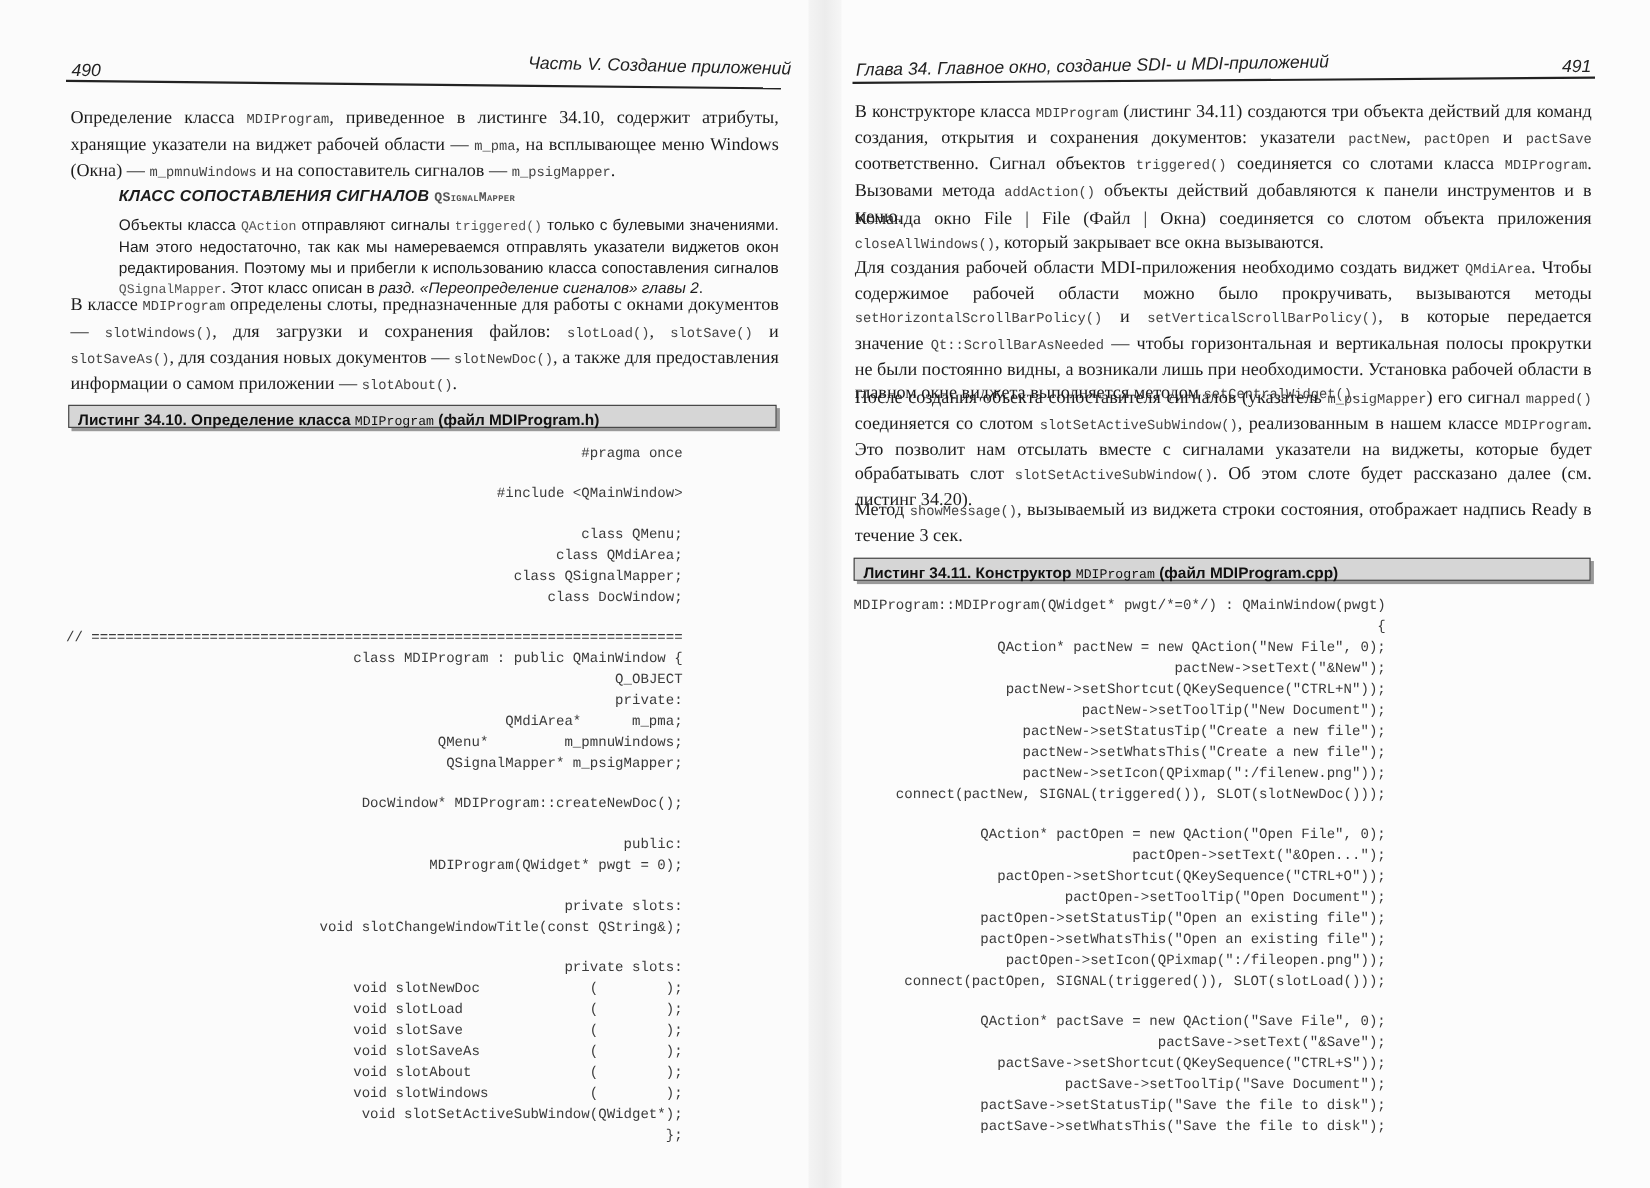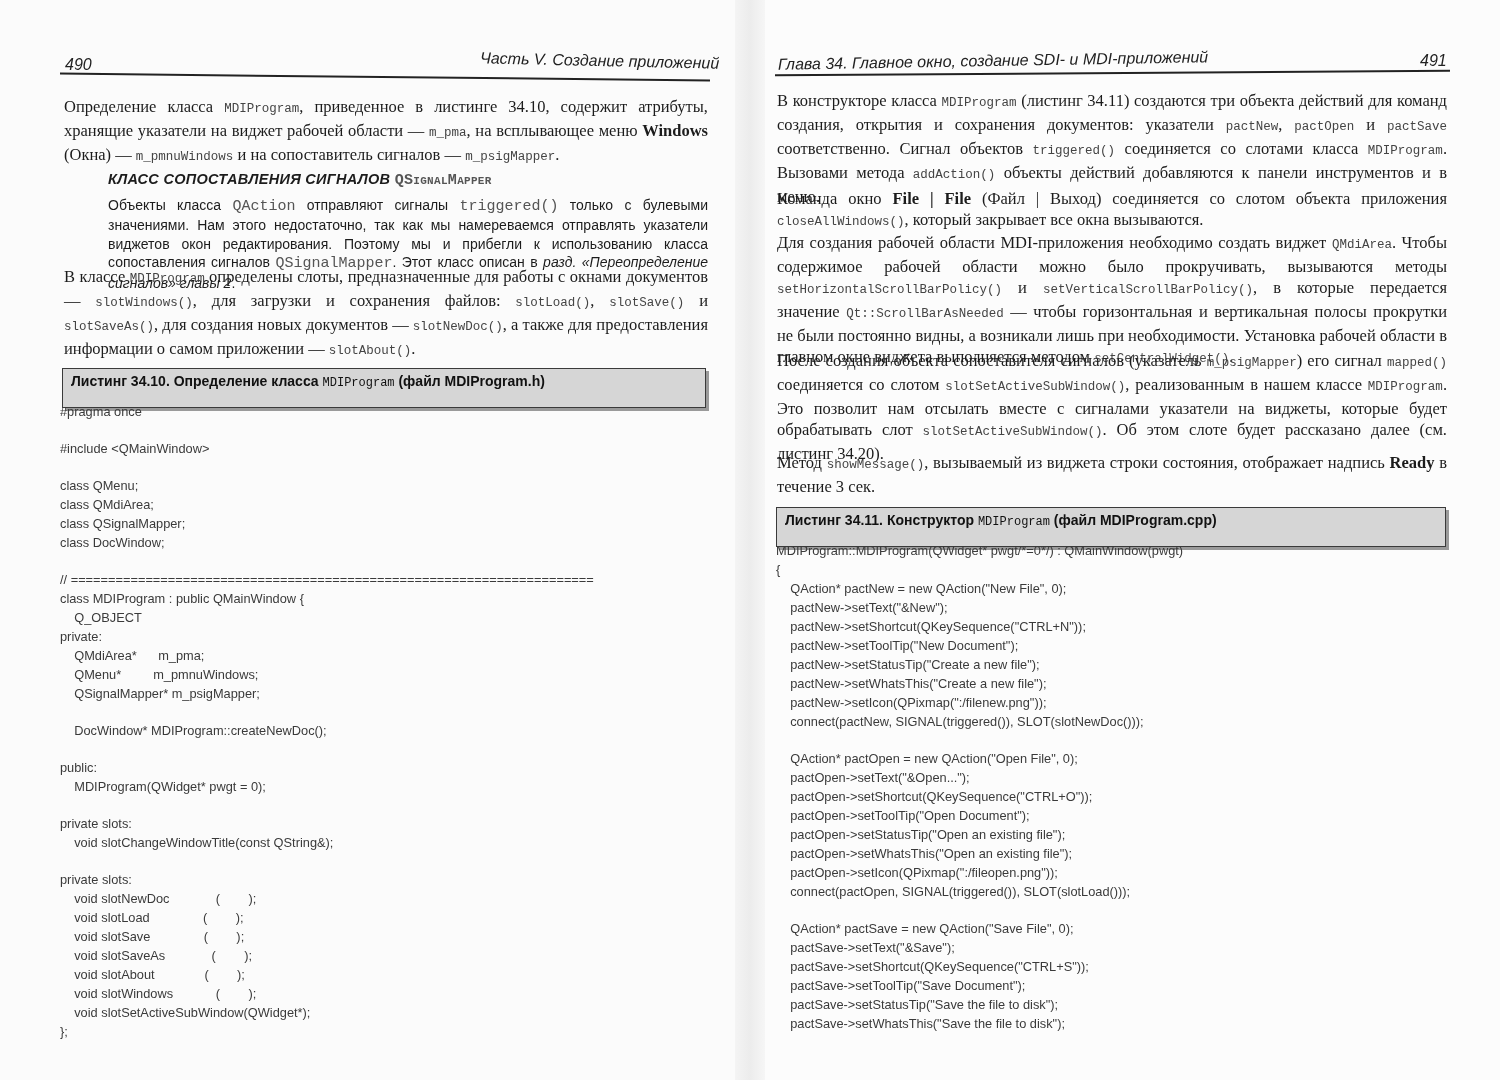--- a/index.html
+++ b/index.html
@@ -15,35 +15,35 @@
   .page.right { left: 745px; width: 755px; background: #fcfcfc; }
   .gutter { position: absolute; left: 735px; top: 0; width: 30px; height: 1080px;
     background: linear-gradient(to right, #f4f4f4, #ececec 50%, #f6f6f6); }
 
   .running-head { position: absolute; font-family: "Liberation Sans", sans-serif;
     font-style: italic; font-size: 16px; color: #222; }
   .head-rule { position: absolute; height: 2px; background: #222; }
 
   .para { position: absolute; font-size: 16.5px; line-height: 21px; text-align: justify; color: #1c1c1c; }
   .para .mono, .mono { font-family: "Liberation Mono", monospace; font-size: 12.5px; color: #444; }
-  .para b { font-weight: bold; }
+  .para b { font-weight: normal; }
 
   .note { position: absolute; font-family: "Liberation Sans", sans-serif; font-size: 14px; line-height: 18.5px; color: #1c1c1c; }
   .note-title { font-family: "Liberation Sans", sans-serif; font-style: italic; font-weight: bold;
     font-size: 14.5px; letter-spacing: 0.3px; text-transform: uppercase; margin-bottom: 5px; }
   .note-title .mono { font-size: 11px; text-transform: none; font-style: normal; font-variant: small-caps; }
-  .note .mono { font-size: 15px; color: #555; }
+  .note .mono { font-size: 12px; color: #555; }
 
-  .listing-bar { position: absolute; height: 40px; background: #d6d6d6;
+  .listing-bar { position: absolute; height: 21px; background: #d6d6d6;
     border: 1.5px solid #3a3a3a; box-shadow: 3px 3px 0 #9a9a9a;
     font-family: "Liberation Sans", sans-serif; font-weight: bold; font-size: 14px;
     line-height: 24px; padding-left: 8px; box-sizing: border-box; color: #111; }
   .listing-bar .mono { font-size: 12px; color: #111; font-weight: normal; }
 
-  .code { position: absolute; font-family: Liberation Sans, sans-serif; font-size: 12.8px; color: #3a3a3a; white-space: pre; }
+  .code { position: absolute; font-family: Liberation Mono, monospace; font-size: 12.8px; color: #3a3a3a; white-space: pre; text-align: right; }
   .code .ln { display: block; height: 19px; line-height: 19px; }
   .code .gap { display: block; height: 18px; }
 </style>
 </head>
 <body>
 
 <div class="page left"></div>
 <div class="page right"></div>
 <div class="gutter"></div>
 
@@ -74,21 +74,21 @@
 
 <div class="running-head" style="left:778px; top:52px; transform:rotate(-1deg);">Глава 34. Главное окно, создание SDI- и MDI-приложений</div>
 <div class="running-head" style="left:1420px; top:52px;text-align:center;">491</div>
 <div class="head-rule" style="left:775px; top:72px; width:675px; transform:rotate(-0.4deg);"></div>
 
 <div class="para" style="left:777px; top:90px; width:670px;">
   <span>В конструкторе класса </span><span class="mono">MDIProgram</span><span> (листинг 34.11) создаются три объекта действий для команд создания, открытия и сохранения документов: указатели </span><span class="mono">pactNew</span><span>, </span><span class="mono">pactOpen</span><span> и </span><span class="mono">pactSave</span><span> соответственно. Сигнал объектов </span><span class="mono">triggered()</span><span> соединяется со слотами класса </span><span class="mono">MDIProgram</span><span>. Вызовами метода </span><span class="mono">addAction()</span><span> объекты действий добавляются к панели инструментов и в меню.</span>
 </div>
 
 <div class="para" style="left:777px; top:188px; width:670px;">
-  <span>Команда окно </span><b>File | File</b><span> (Файл | Выход) соединяется со слотом объекта приложения </span><span class="mono">closeAllWindows()</span><span>, который закрывает все окна вызываются.</span>
+  <span>Команда окно </span><b>File | File</b><span> (Файл | Окна) соединяется со слотом объекта приложения </span><span class="mono">closeAllWindows()</span><span>, который закрывает все окна вызываются.</span>
 </div>
 
 <div class="para" style="left:777px; top:232px; width:670px;">
   <span>Для создания рабочей области MDI-приложения необходимо создать виджет </span><span class="mono">QMdiArea</span><span>. Чтобы содержимое рабочей области можно было прокручивать, вызываются методы </span><span class="mono">setHorizontalScrollBarPolicy()</span><span> и </span><span class="mono">setVerticalScrollBarPolicy()</span><span>, в которые передается значение </span><span class="mono">Qt::ScrollBarAsNeeded</span><span> — чтобы горизонтальная и вертикальная полосы прокрутки не были постоянно видны, а возникали лишь при необходимости. Установка рабочей области в главном окне виджета выполняется методом </span><span class="mono">setCentralWidget()</span><span>.</span>
 </div>
 
 <div class="para" style="left:777px; top:350px; width:670px;">
   <span>После создания объекта сопоставителя сигналов (указатель </span><span class="mono">m_psigMapper</span><span>) его сигнал </span><span class="mono">mapped()</span><span> соединяется со слотом </span><span class="mono">slotSetActiveSubWindow()</span><span>, реализованным в нашем классе </span><span class="mono">MDIProgram</span><span>. Это позволит нам отсылать вместе с сигналами указатели на виджеты, которые будет обрабатывать слот </span><span class="mono">slotSetActiveSubWindow()</span><span>. Об этом слоте будет рассказано далее (см. листинг 34.20).</span>
 </div>
 

